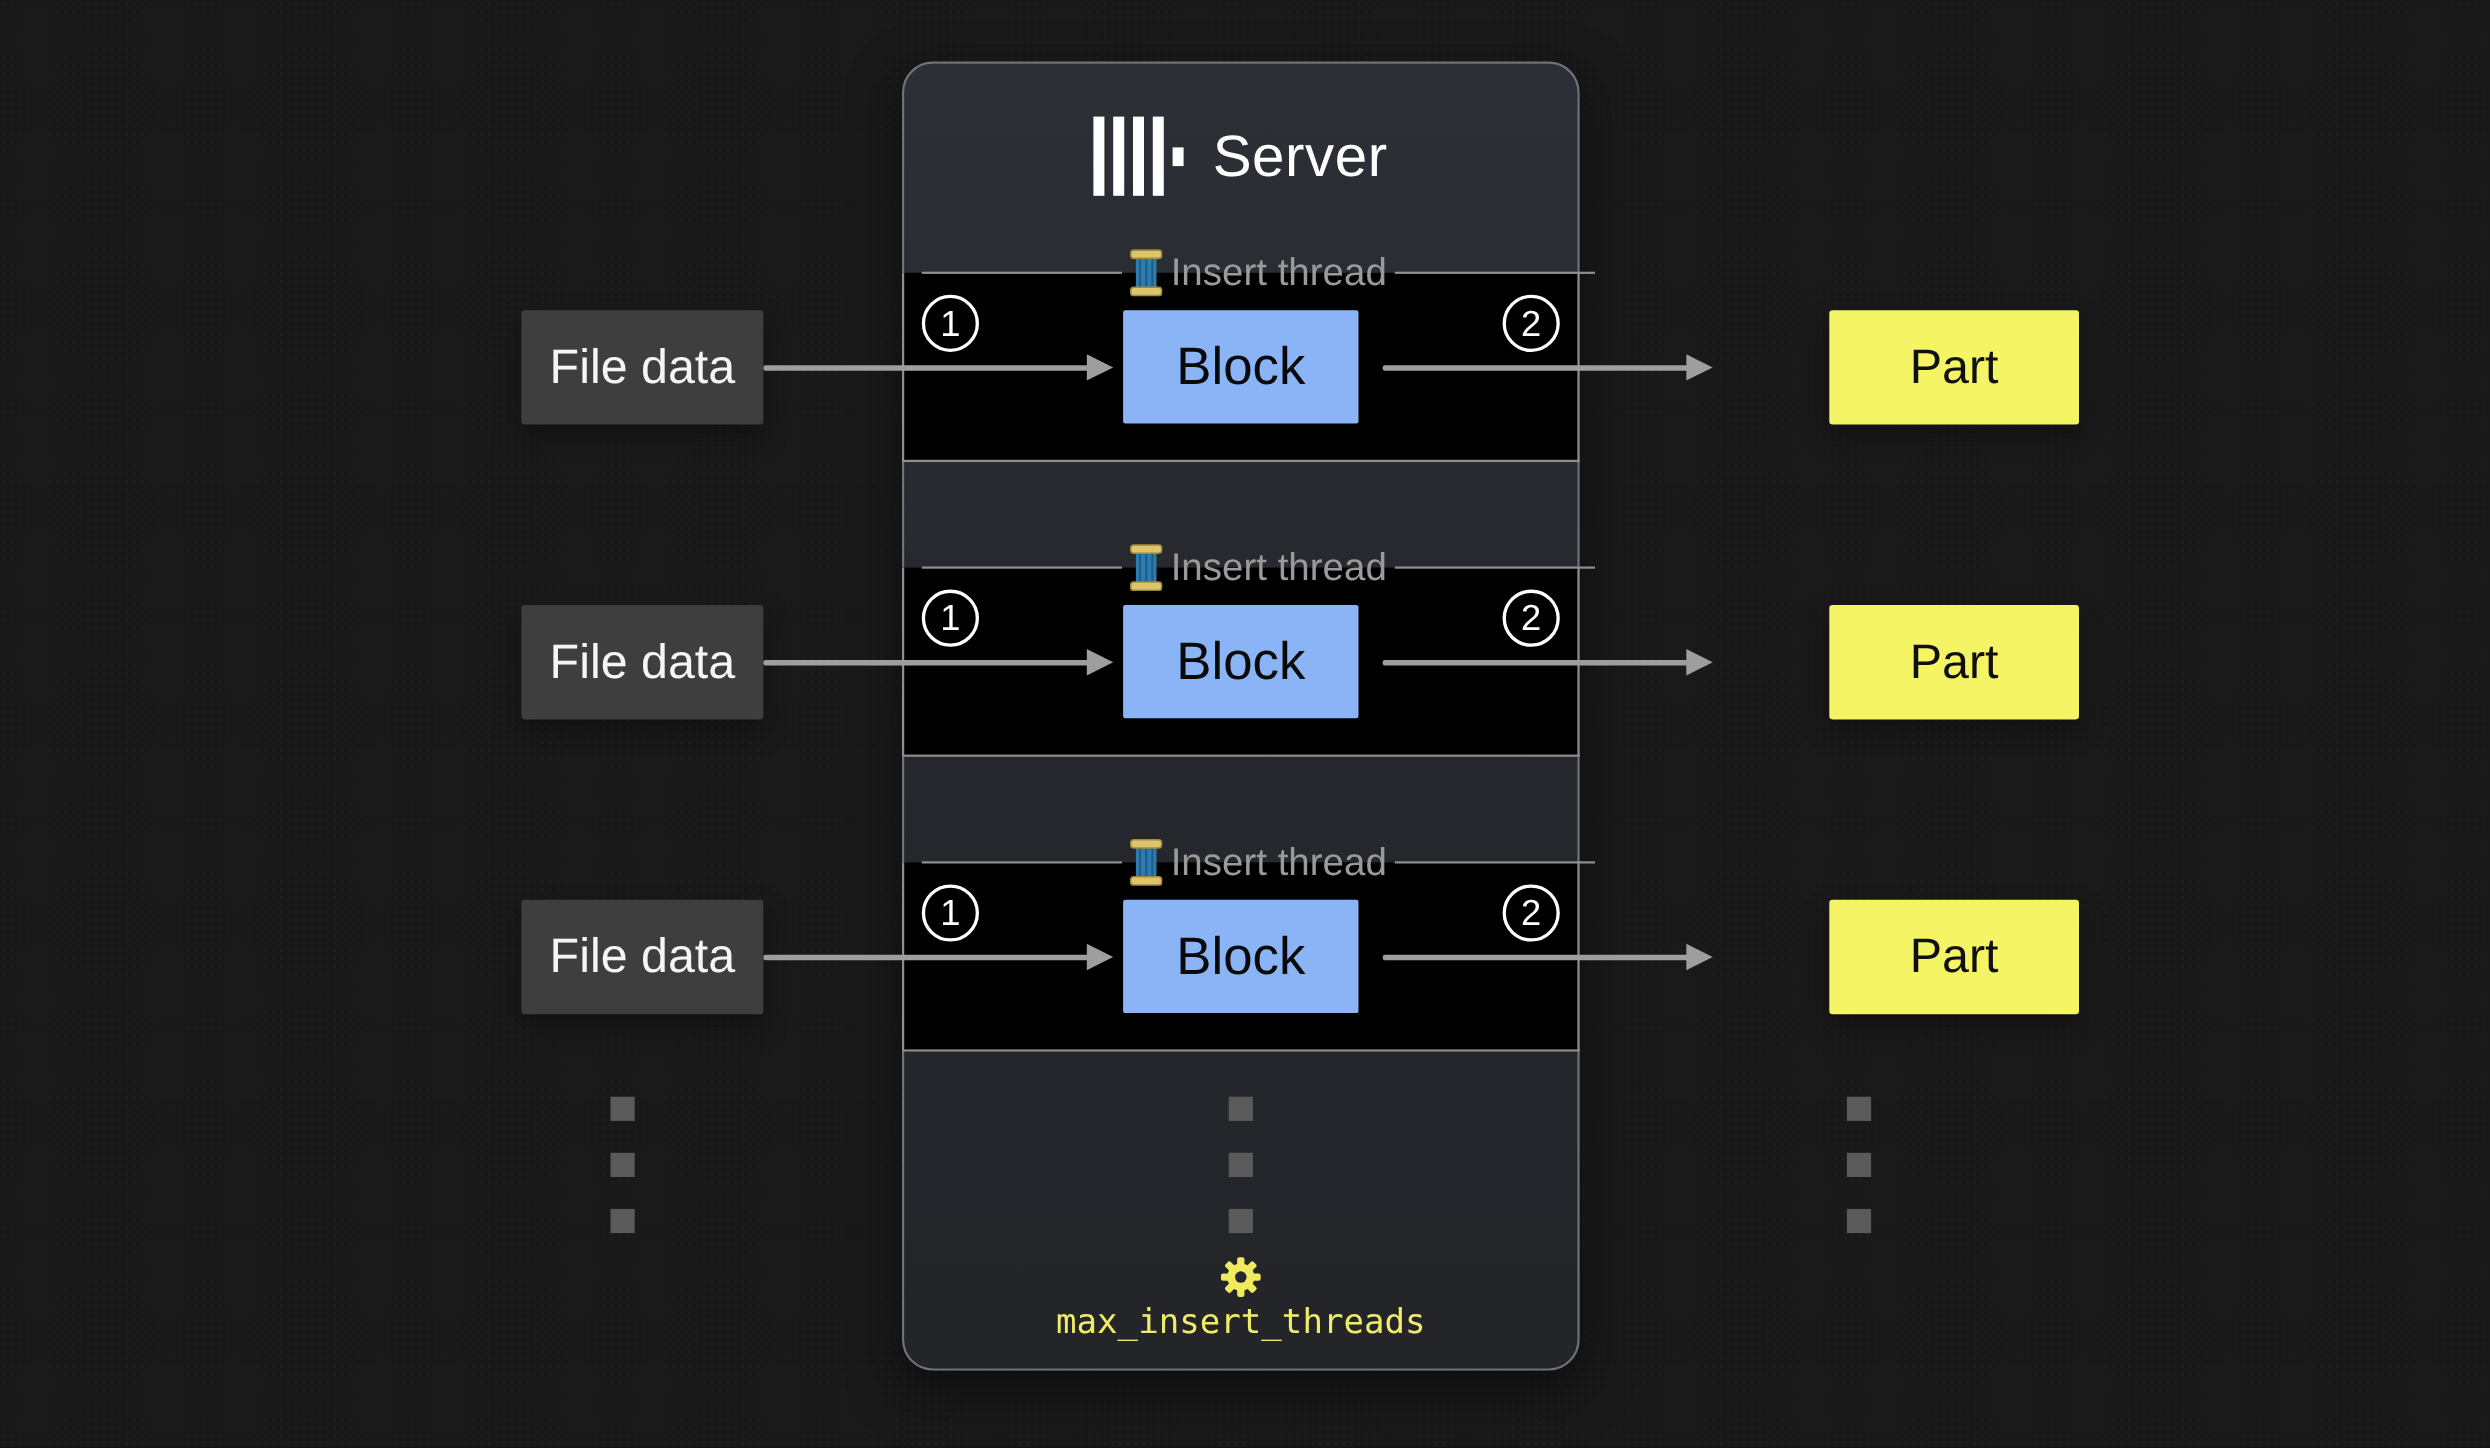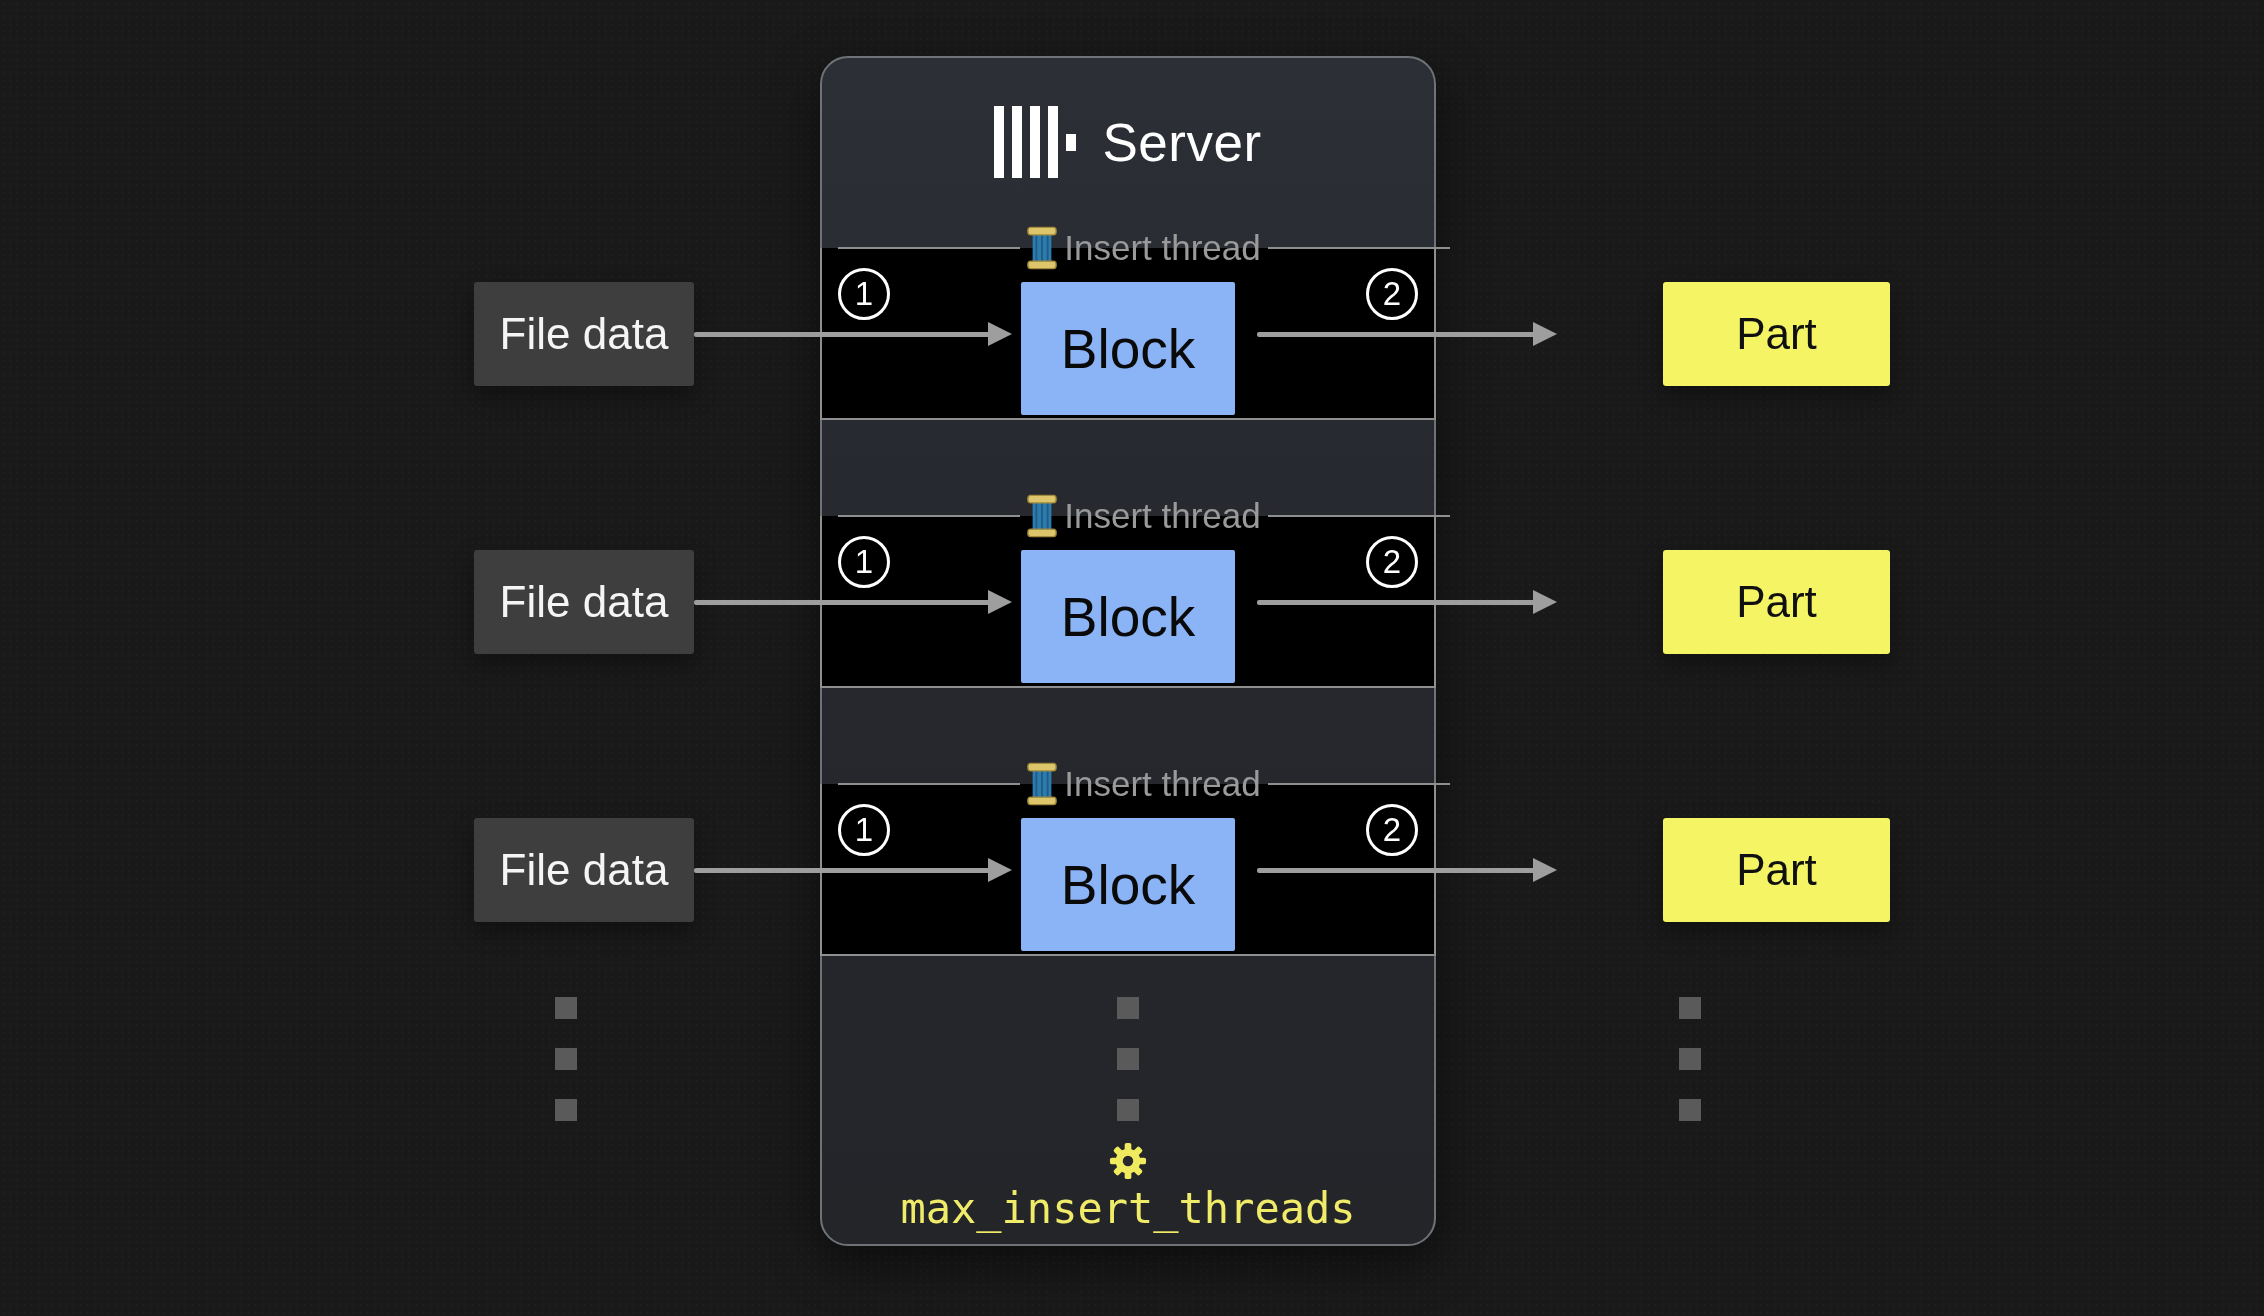--- a/index.html
+++ b/index.html
@@ -82,24 +82,24 @@
     color: #ffffff;
     display: flex; align-items: center; justify-content: center;
     font-size: 33px;
   }
   .badge.in  { left: 16px; }
   .badge.out { right: 16px; }
 
   .block-box {
     position: absolute; left: 50%; top: 34px;
     transform: translateX(-50%);
-    width: 214px; height: 133px;
+    width: 214px; height: 103px;
     background: #8ab4f5; color: #0a0a0a;
     display: flex; align-items: center; justify-content: center;
-    font-size: 55px; border-radius: 2px;
+    font-size: 48px; border-radius: 2px;
   }
 
   
   .arrow { position: absolute; height: 0; top: 86px; }
   .arrow .shaft {
     position: absolute; left: 0; right: 22px; top: -2.5px;
     height: 5px; background: #9e9e9e; border-radius: 2px;
   }
   .arrow .head {
     position: absolute; right: 0; top: -12px;
@@ -117,21 +117,21 @@
   .dots.left   { left: 555px; }
   .dots.center { left: 1117px; }
   .dots.right  { left: 1679px; }
 
   
   .gear { position: absolute; left: 1109px; top: 1142px; width: 38px; height: 38px; }
   .setting-label {
     position: absolute; left: 820px; top: 1184px; width: 616px;
     text-align: center;
     font-family: "DejaVu Sans Mono", monospace;
-    font-size: 42px; color: #f0eb68;
+    font-size: 31px; color: #f0eb68;
   }
 </style>
 </head>
 <body>
 
 <div class="stage">
 
   <div class="server-panel"></div>
 
   <div class="server-header">

